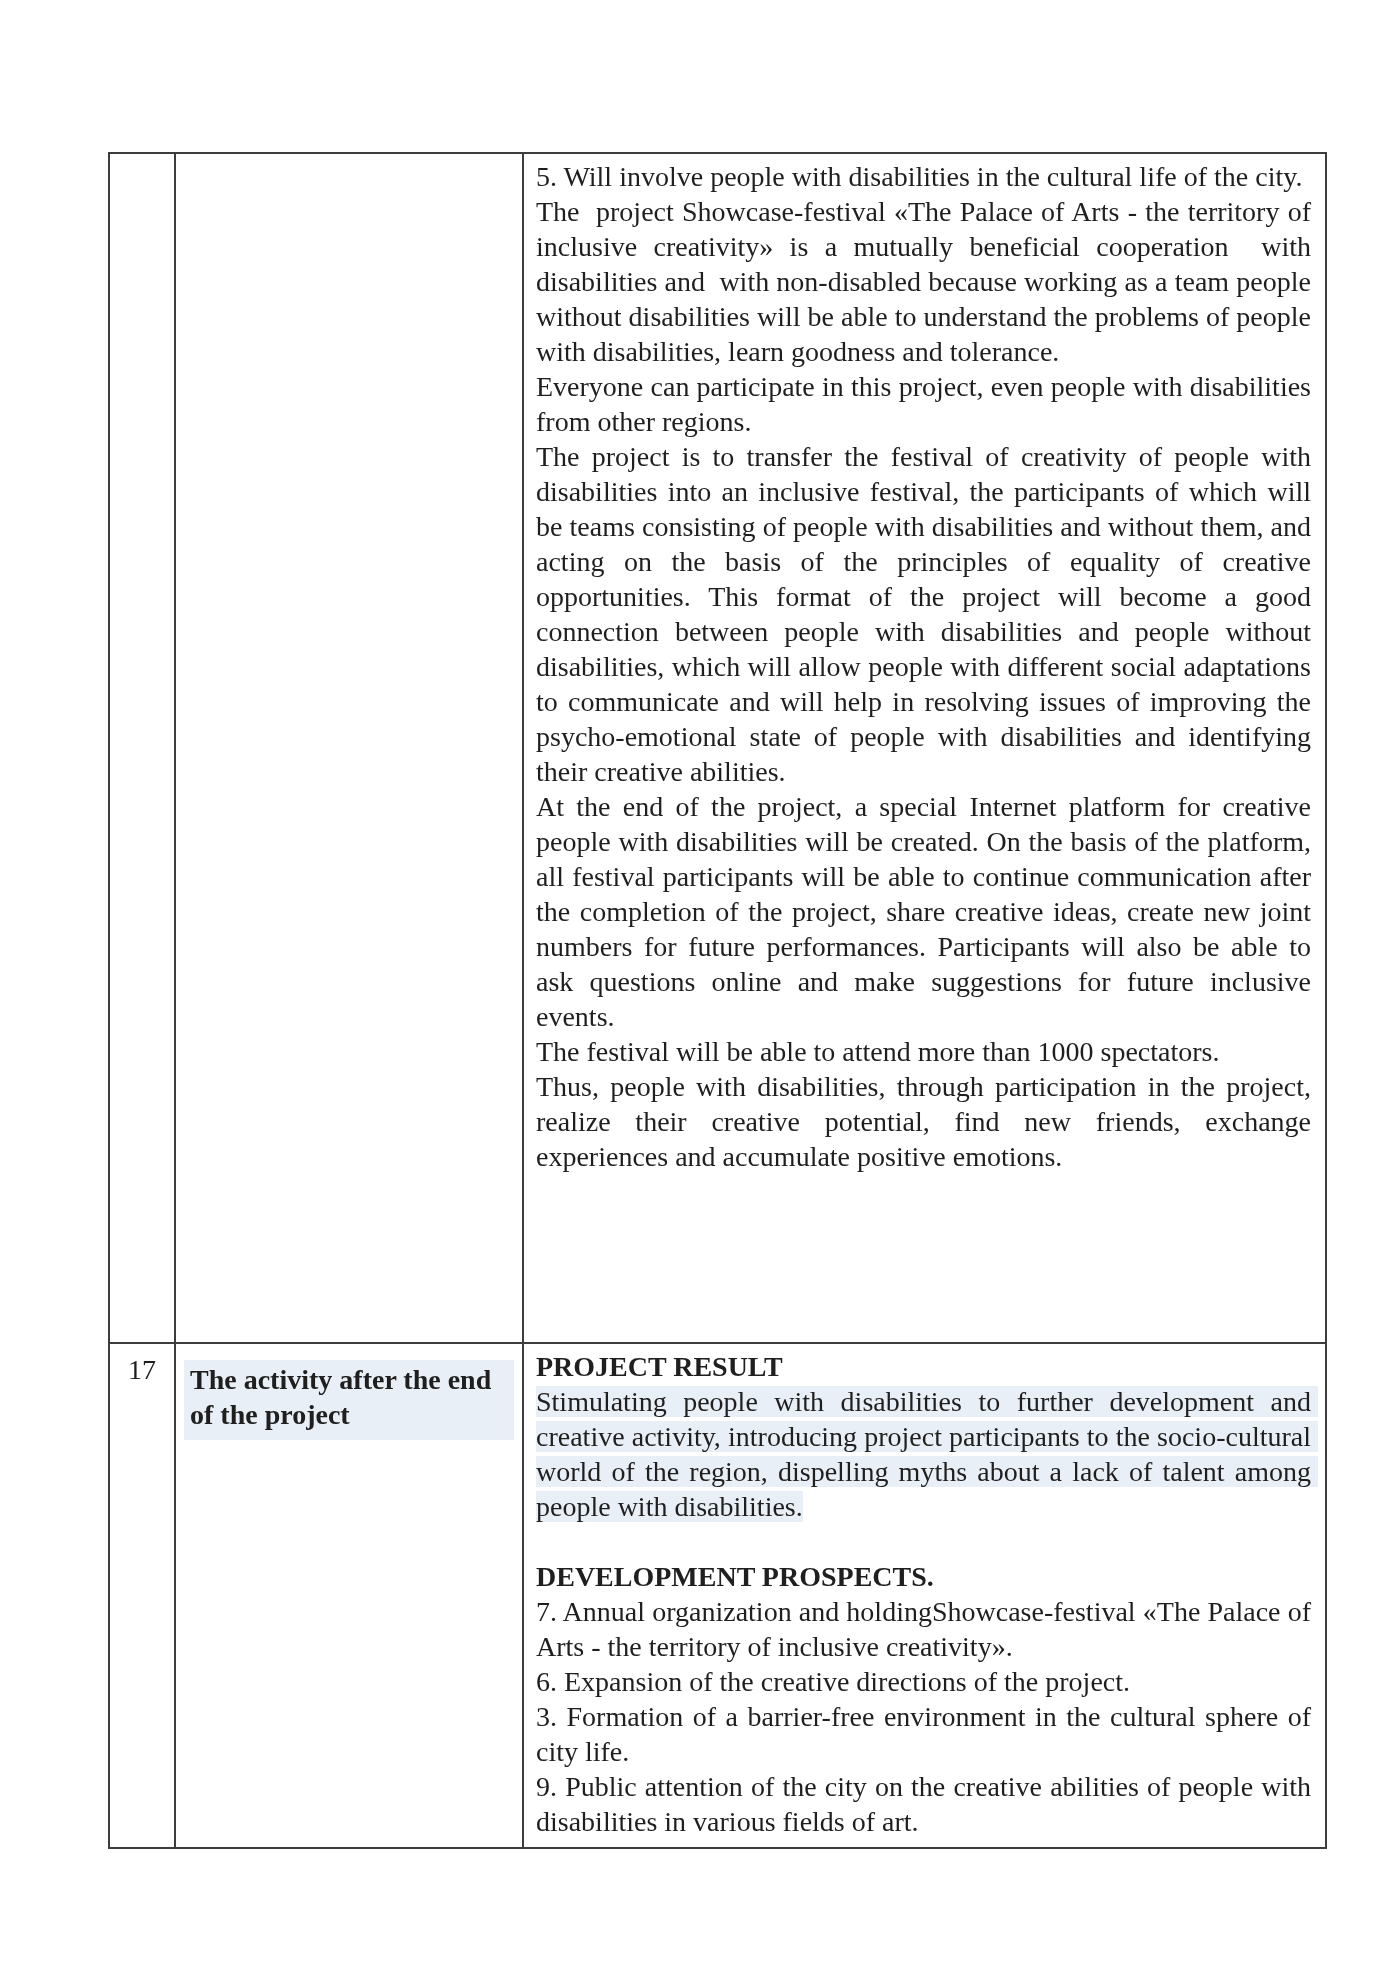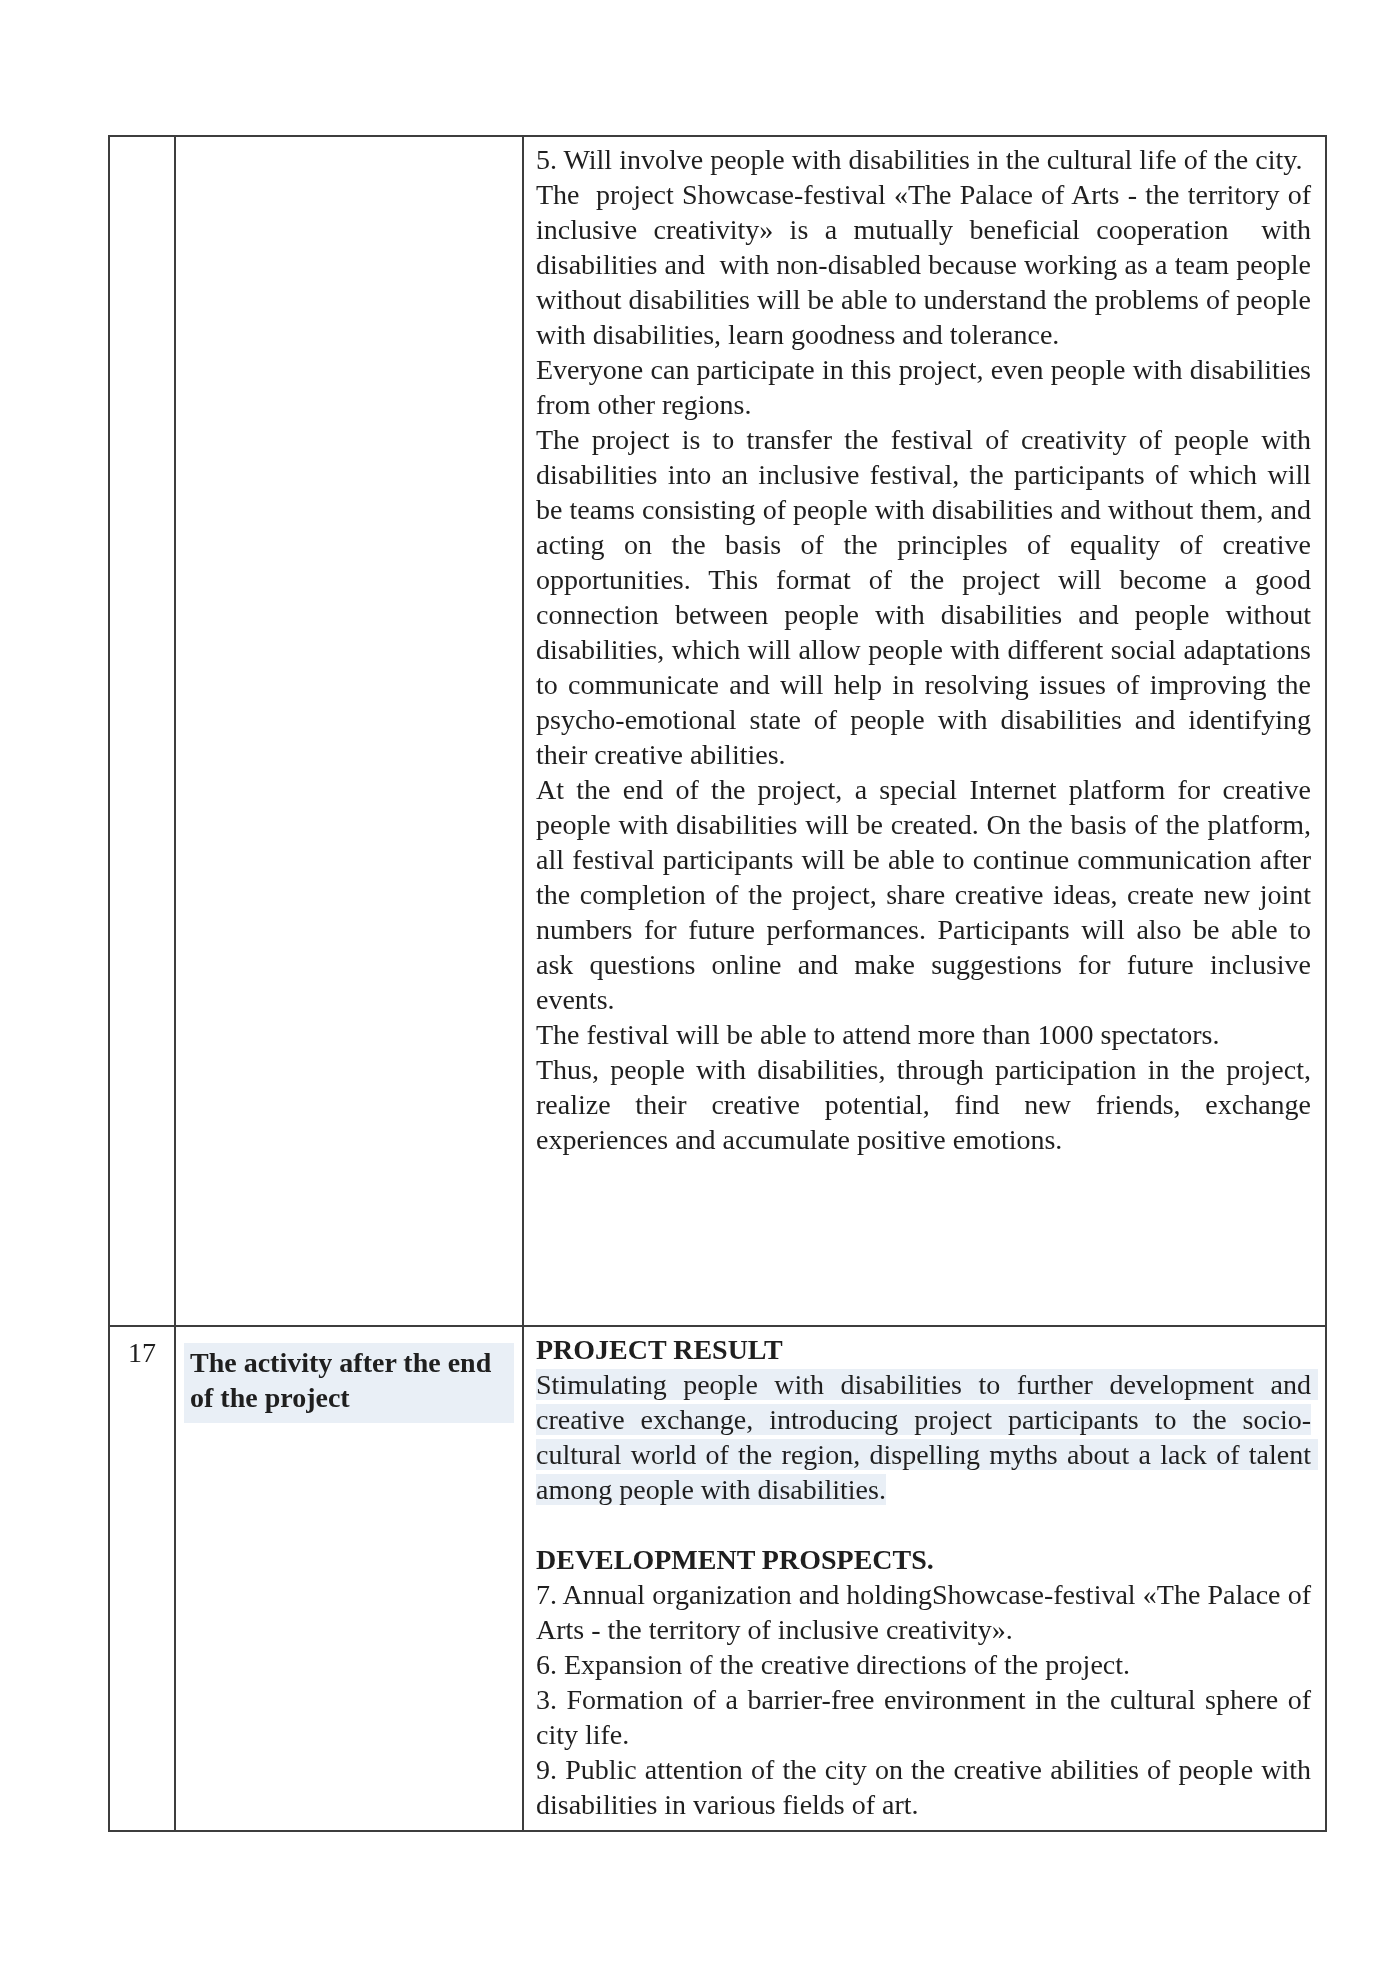--- a/index.html
+++ b/index.html
@@ -12,21 +12,21 @@
     width: 1400px;
     height: 1980px;
     background: #ffffff;
     font-family: "Liberation Serif", "DejaVu Serif", serif;
     color: #1f1f1f;
     overflow: hidden;
   }
   table.doc-table {
     position: absolute;
     left: 108px;
-    top: 135px;
+    top: 152px;
     width: 1217px;
     border-collapse: collapse;
     table-layout: fixed;
   }
   table.doc-table td {
     border: 2px solid #3d3d3d;
     vertical-align: top;
     font-size: 28px;
     line-height: 35px;
   }
@@ -94,21 +94,21 @@
       </tr>
       <tr class="row-17">
         <td class="num-cell">
           <div>17</div>
         </td>
         <td class="label-cell">
           <div class="label-hl">The activity after the end of the project</div>
         </td>
         <td class="content-cell">
           <p class="heading">PROJECT RESULT</p>
-          <p><span class="hl">Stimulating people with disabilities to further development and creative exchange, introducing project participants to the socio-cultural world of the region, dispelling myths about a lack of talent among people with disabilities.</span></p>
+          <p><span class="hl">Stimulating people with disabilities to further development and creative activity, introducing project participants to the socio-cultural world of the region, dispelling myths about a lack of talent among people with disabilities.</span></p>
           <div class="spacer"></div>
           <p class="heading">DEVELOPMENT PROSPECTS.</p>
           <p>7. Annual organization and holdingShowcase-festival «The Palace of Arts - the territory of inclusive creativity».</p>
           <p>6. Expansion of the creative directions of the project.</p>
           <p>3. Formation of a barrier-free environment in the cultural sphere of city life.</p>
           <p>9. Public attention of the city on the creative abilities of people with disabilities in various fields of art.</p>
         </td>
       </tr>
     </tbody>
   </table>

